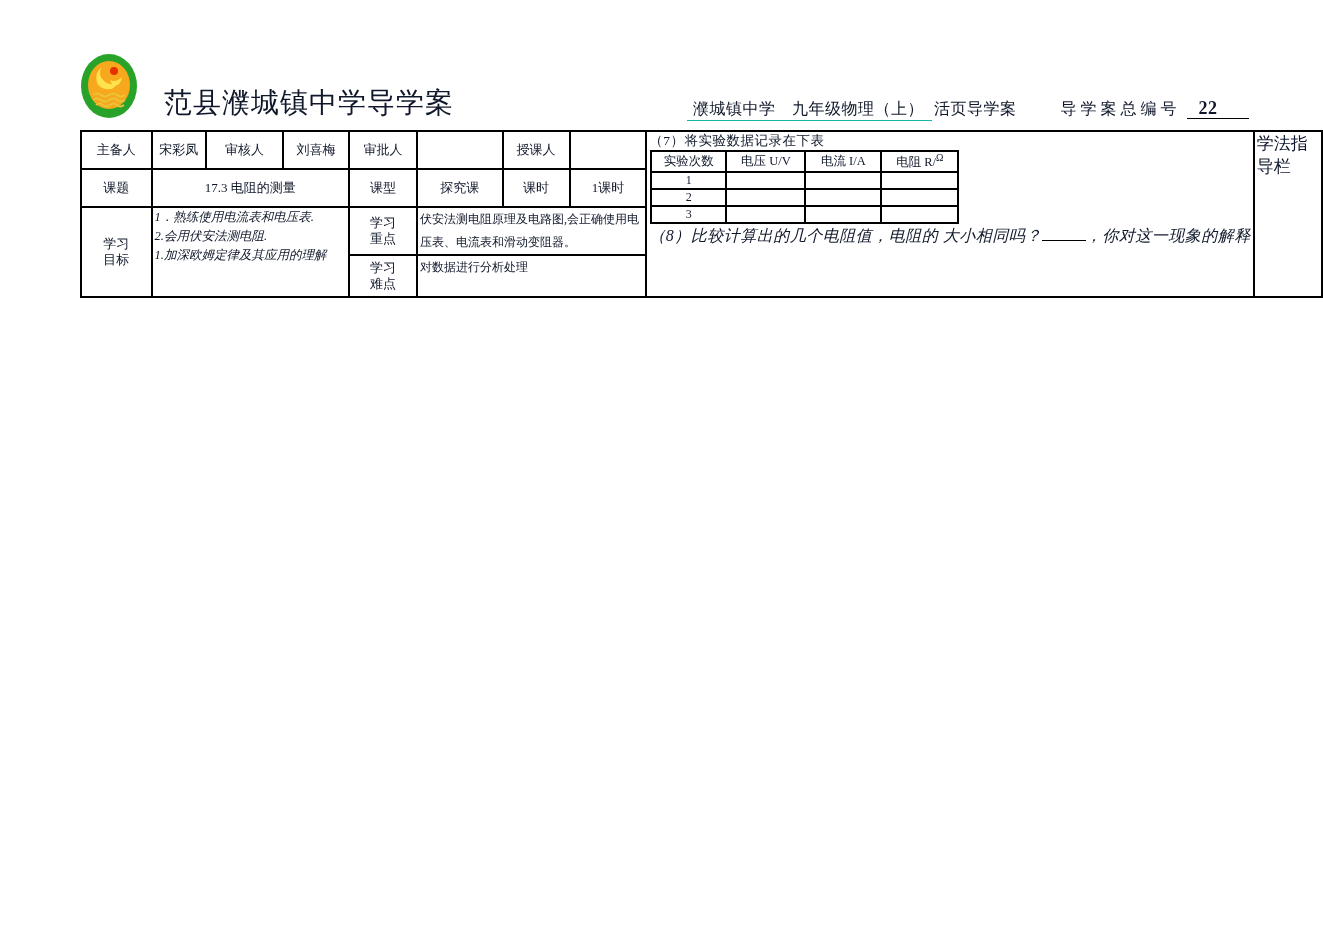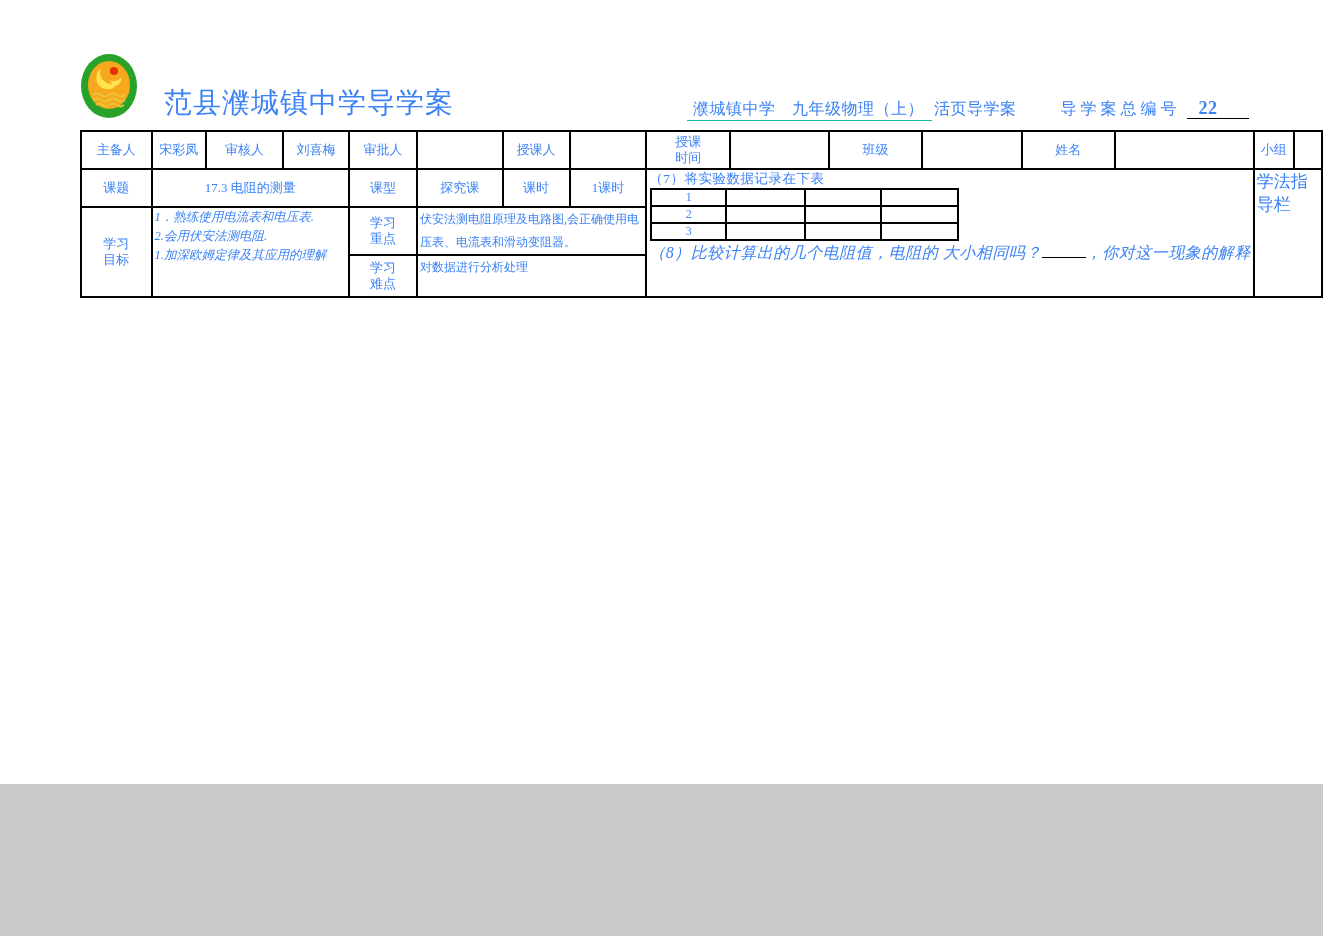--- a/index.html
+++ b/index.html
@@ -1,19 +1,19 @@
 <!DOCTYPE html>
 <html><head>
 <meta charset="utf-8">
 <style>
   * { margin:0; padding:0; box-sizing:border-box; }
   html,body { background:#c9c9c9; }
   .page {
-    position:relative; width:1323px; height:784px; background:#ffffff;
-    font-family:"Liberation Serif","DejaVu Serif",serif; color:#3b82f6;
+    position:relative; width:1323px; height:936px; background:#ffffff;
+    font-family:"Liberation Serif","DejaVu Serif",serif; color:#0f172a;
     margin:0 auto; overflow:hidden;
   }
   
   .logo { position:absolute; left:80px; top:53px; width:58px; height:66px; }
   .school-title {
     position:absolute; left:164px; top:84px; font-size:28px; letter-spacing:1px;
     white-space:nowrap;
   }
   .hdr-right {
     position:absolute; left:687px; top:99px; font-size:16px; white-space:nowrap;
@@ -143,44 +143,37 @@
         <col style="width:68px">
           <col style="width:80px">
           <col style="width:76px">
           <col style="width:81px">
         <col style="width:75px">
           <col style="width:113px">
           <col style="width:61px">
           <col style="width:51px">
       </colgroup>
       <tbody>
-          <tr class="r1">
-        <td class="vlabel">
-          <div>授课</div>
-          <div>时间</div>
-        </td>
-        <td></td>
-        <td>班级</td>
-        <td></td>
-        <td>姓名</td>
-        <td></td>
-        <td>小组</td>
-        <td></td>
-      </tr>
       <tr>
         <td colspan="6" class="content">
           <div class="instr">（7）将实验数据记录在下表</div>
           <table class="exp">
             <colgroup>
               <col style="width:75px">
                   <col style="width:79px">
                   <col style="width:76px">
                   <col style="width:77px">
             </colgroup>
             <tbody>
+                  <tr>
+              <th>实验次数</th>
+              <th>电压 U/V</th>
+              <th>电流 I/A</th>
+              <th><span>电阻 R/</span><span class="sup">Ω</span></th>
+            </tr>
             <tr>
               <td>1</td>
               <td></td>
               <td></td>
               <td></td>
             </tr>
             <tr>
               <td>2</td>
               <td></td>
               <td></td>

